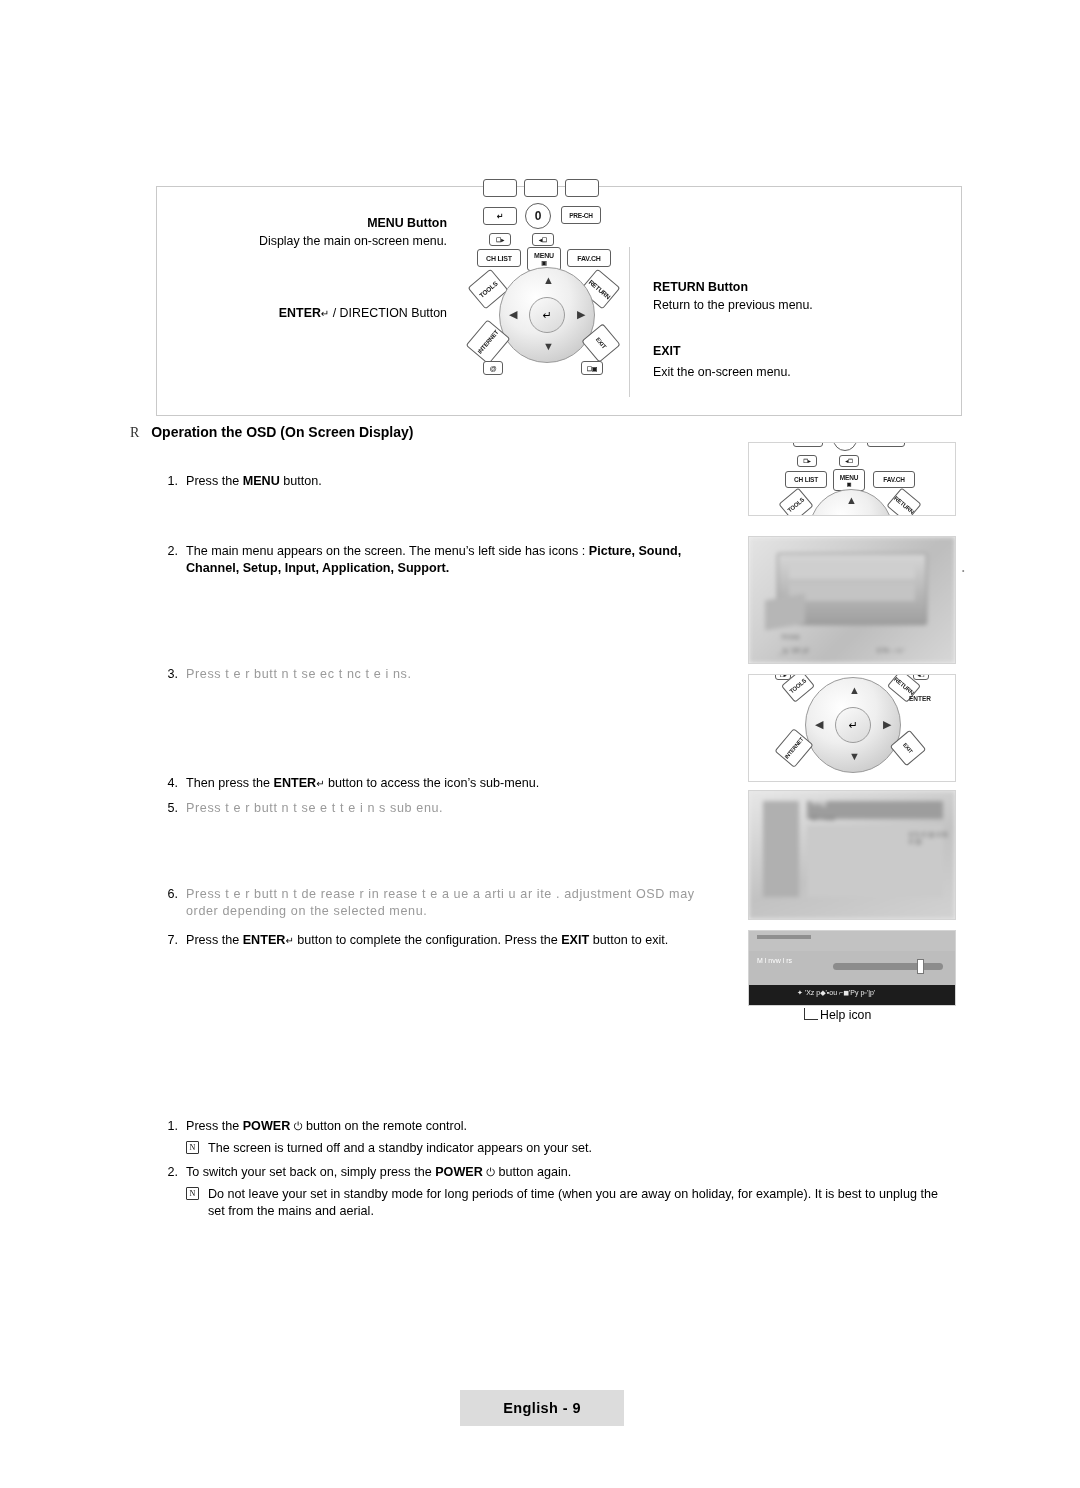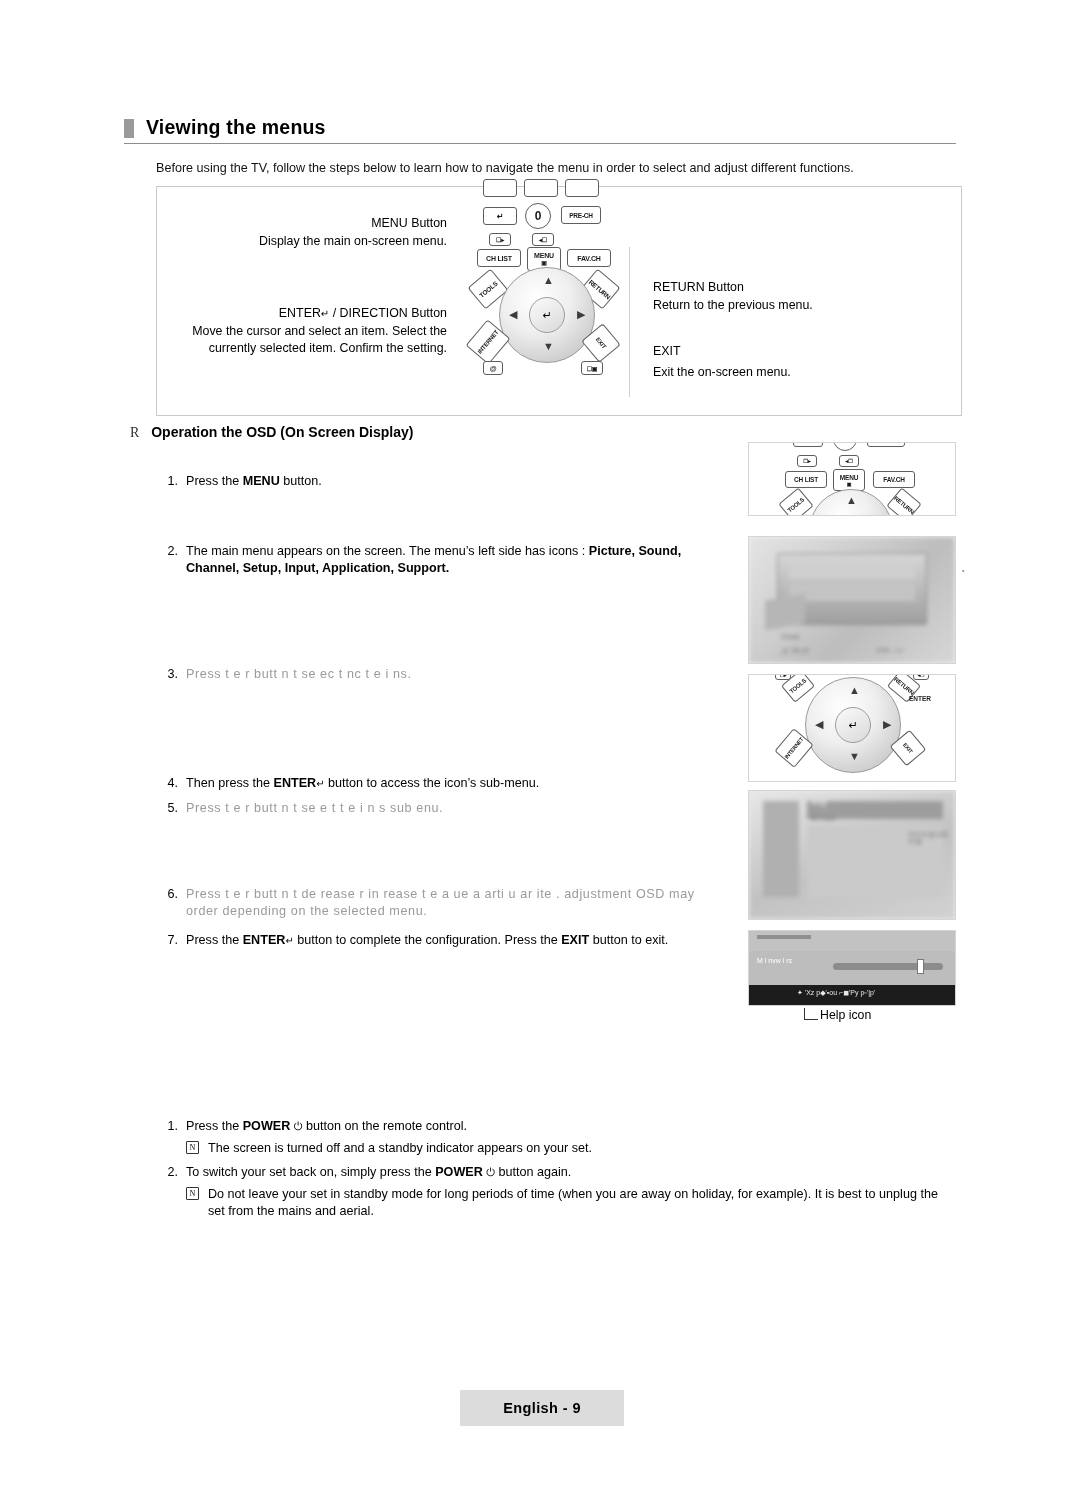--- a/index.html
+++ b/index.html
@@ -43,21 +43,21 @@
     position: absolute;
     left: 156px; top: 186px; width: 806px; height: 230px;
     border: 1px solid #c9c9c9;
     background: #fff;
   }
   .diagram .divider {
     position: absolute; left: 472px; top: 60px; width: 1px; height: 150px;
     background: #cfcfcf;
   }
   .dlabel { position:absolute; font-size:12.4px; line-height:16.5px; }
-  .dlabel b { font-weight: normal; }
+  .dlabel b { font-weight: bold; }
   .right-al { text-align: right; }
 
   
   .remote-top {
     position: absolute; left: 320px; top: -8px; width: 160px; height: 240px;
   }
 
   
   .step { position: absolute; font-size: 12.6px; line-height: 17px; }
   .step .n { position: absolute; left: 0; width: 22px; text-align: right; }
@@ -131,39 +131,33 @@
     position:absolute; inset:0;
     filter: blur(2.2px);
   }
   .gtext { position:absolute; font-size:7px; color:#6f6f6f; }
 </style>
 </head>
 <body>
 
 <div class="page">
 
-  <div class="section-head" style="top:118px;">
-    <div class="bar"></div>
-    <div class="txt">Viewing the menus</div>
-  </div>
-
-  <div class="para" style="left:156px; top:160px; width:790px;">Before using the TV, follow the steps below to learn how to navigate the menu in order to select and adjust different functions.</div>
+
 
   <div class="diagram">
     <div class="divider"></div>
 
     <div class="dlabel right-al" style="left:40px; top:28px; width:250px;">
       <b>MENU Button</b>
     </div>
     <div class="dlabel right-al" style="left:10px; top:46px; width:280px;">Display the main on-screen menu.</div>
 
     <div class="dlabel right-al" style="left:20px; top:118px; width:270px;">
       <b>ENTER</b><span style="font-size:10px;">↵</span><span> / DIRECTION Button</span>
     </div>
-    <div class="dlabel right-al" style="left:30px; top:136px; width:260px;">Move the cursor and select an item. Select the currently selected item. Confirm the setting.</div>
 
     <div class="dlabel" style="left:496px; top:92px;">
       <b>RETURN Button</b>
     </div>
     <div class="dlabel" style="left:496px; top:110px;">Return to the previous menu.</div>
 
     <div class="dlabel" style="left:496px; top:156px;">
       <b>EXIT</b>
     </div>
     <div class="dlabel" style="left:496px; top:177px;">Exit the on-screen menu.</div>

